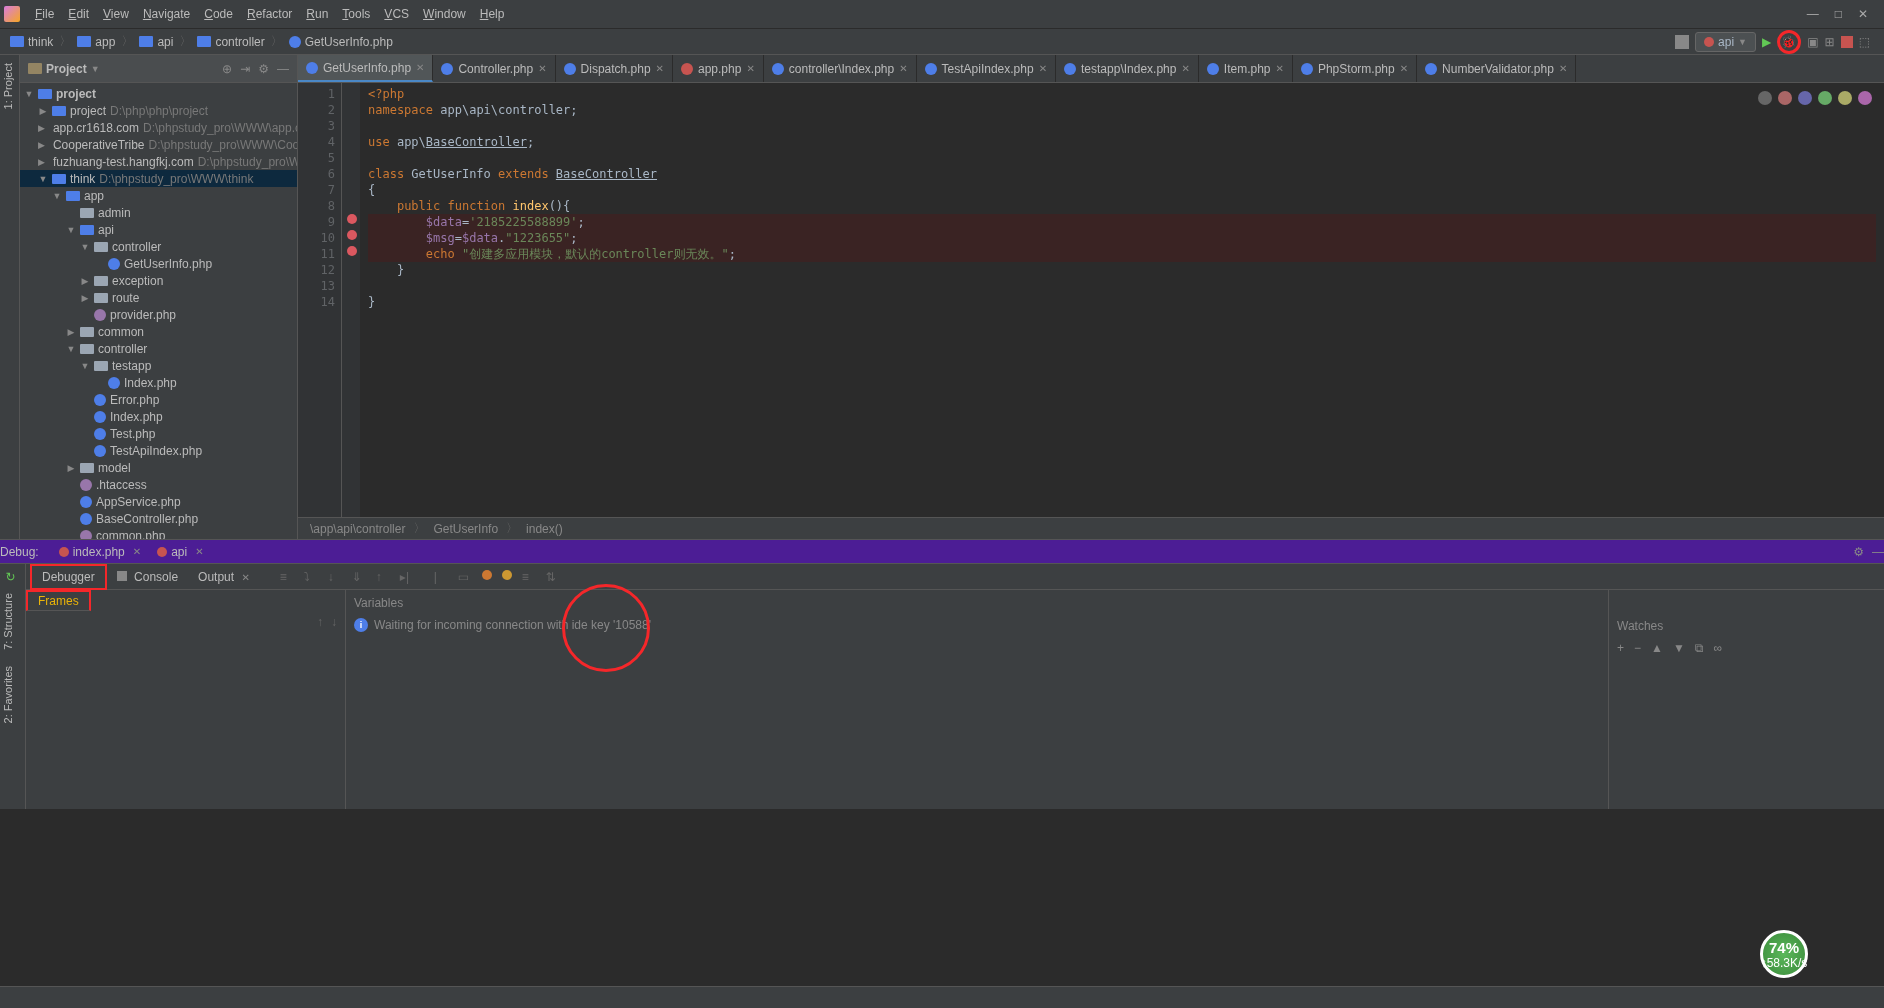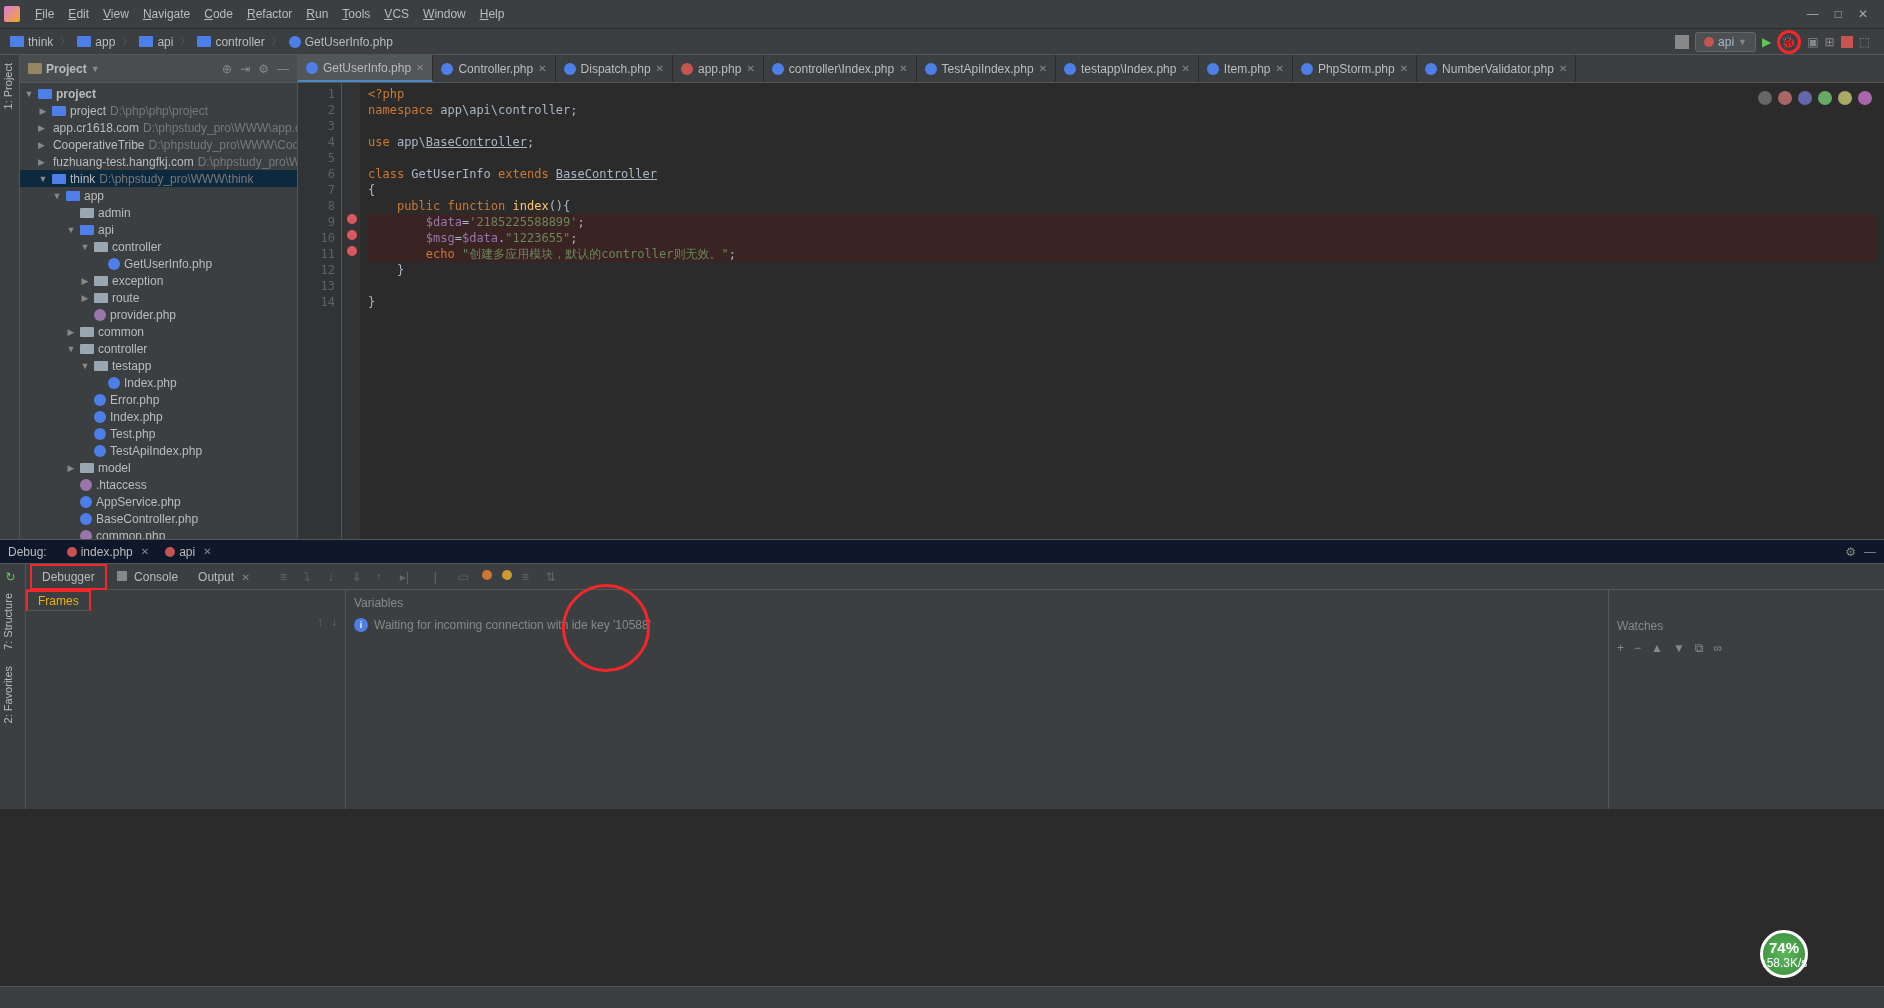--- a/index.html
+++ b/index.html
@@ -70,21 +70,21 @@
     .var { color: #9876aa; }
     .func { color: #ffc66d; }
     .cls { color: #a9b7c6; text-decoration: underline; }
     .browser-icons { position: absolute; right: 12px; top: 8px; display: flex; gap: 6px; }
     .browser-icons span { width: 14px; height: 14px; border-radius: 50%; }
     .breadcrumb-bottom { height: 22px; background: #3c3f41; display: flex; align-items: center; padding: 0 12px; color: #888; border-top: 1px solid #555; }
     .breadcrumb-bottom .sep { padding: 0 8px; color: #666; }
     
     
     .debug-panel { height: 270px; background: #3c3f41; border-top: 1px solid #555; display: flex; flex-direction: column; }
-    .debug-header { height: 24px; display: flex; align-items: center; padding: 0 8px; background: #0f172a; border-bottom: 1px solid #555; }
+    .debug-header { height: 24px; display: flex; align-items: center; padding: 0 0; background: #4c1d95; border-bottom: 1px solid #555; }
     .debug-header .label { color: #bbb; margin-right: 12px; }
     .debug-header .dtab { display: flex; align-items: center; gap: 4px; padding: 3px 8px; color: #bbb; }
     .debug-header .dtab .xclose { color: #888; font-size: 10px; margin-left: 4px; }
     .debug-header .gear { margin-left: auto; color: #888; }
     .debug-body { flex: 1; display: flex; }
     .debug-left-tools { width: 26px; background: #3c3f41; border-right: 1px solid #555; display: flex; flex-direction: column; align-items: center; gap: 8px; padding-top: 6px; }
     .debug-left-tools div { width: 14px; height: 14px; }
     .debug-content { flex: 1; display: flex; flex-direction: column; }
     .debug-sub-tabs { height: 26px; display: flex; align-items: center; padding: 0 4px; border-bottom: 1px solid #555; }
     .debug-sub-tab { padding: 4px 10px; color: #bbb; }
@@ -438,20 +438,27 @@
       <div class="code" id="code"><div class="code-line"><span class="kw">&lt;?php</span></div><div class="code-line"><span class="kw">namespace</span> app\api\controller;</div><div class="code-line"></div><div class="code-line"><span class="kw">use</span> app\<span class="cls">BaseController</span>;</div><div class="code-line"></div><div class="code-line"><span class="kw">class</span> GetUserInfo <span class="kw">extends</span> <span class="cls">BaseController</span></div><div class="code-line">{</div><div class="code-line">    <span class="kw">public function</span> <span class="func">index</span>(){</div><div class="code-line bp-line">        <span class="var">$data</span>=<span class="str">'2185225588899'</span>;</div><div class="code-line bp-line">        <span class="var">$msg</span>=<span class="var">$data</span>.<span class="str">"1223655"</span>;</div><div class="code-line bp-line">        <span class="kw">echo</span> <span class="str">"创建多应用模块，默认的controller则无效。"</span>;</div><div class="code-line">    }</div><div class="code-line"></div><div class="code-line">}</div></div>
       <div class="browser-icons">
         <span style="background:#666"></span>
         <span style="background:#a66"></span>
         <span style="background:#66a"></span>
         <span style="background:#6a6"></span>
         <span style="background:#aa6"></span>
         <span style="background:#a6a"></span>
       </div>
     </div>
+    <div class="breadcrumb-bottom" id="editor-breadcrumb">
+        <span>\app\api\controller</span>
+        <span class="sep">〉</span>
+        <span>GetUserInfo</span>
+        <span class="sep">〉</span>
+        <span>index()</span>
+      </div>
   </div>
 </div>
 
 <div class="debug-panel">
   <div class="debug-header">
     <span class="label">Debug:</span>
     <div class="dtab">
       <span style="width:10px;height:10px;background:#c75450;border-radius:50%"></span>
       <span>index.php</span>
       <span class="xclose">✕</span>

